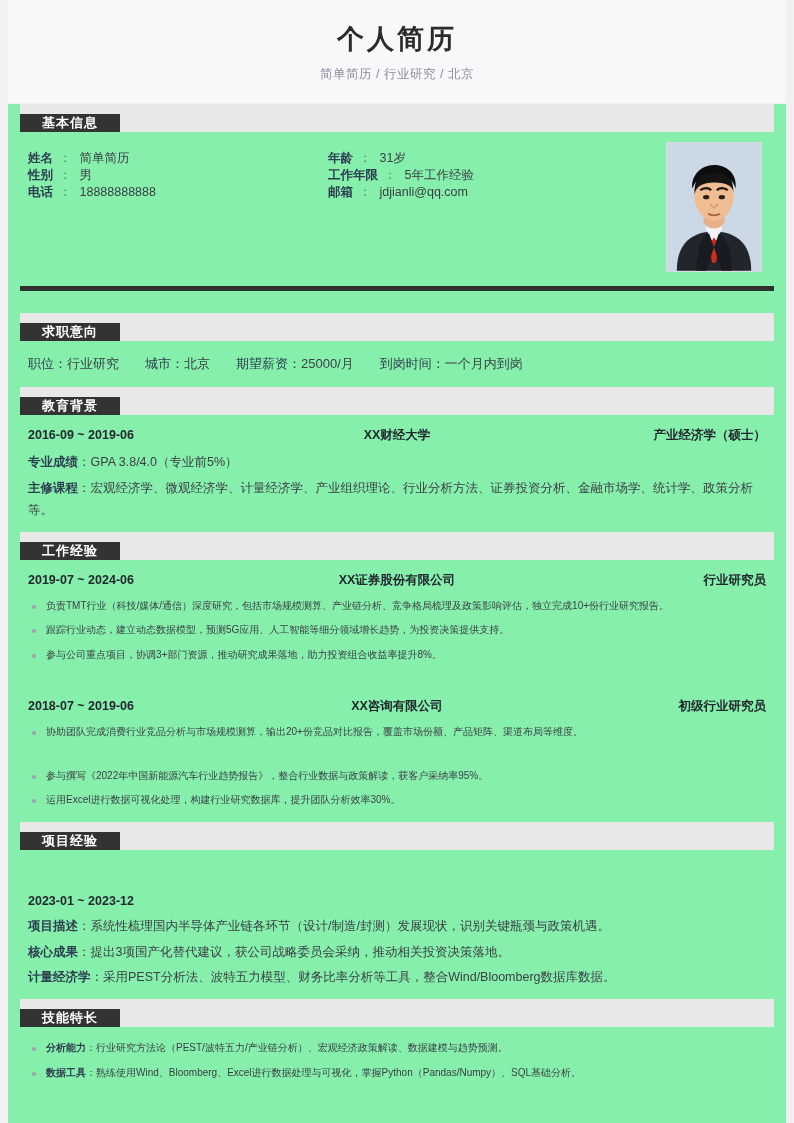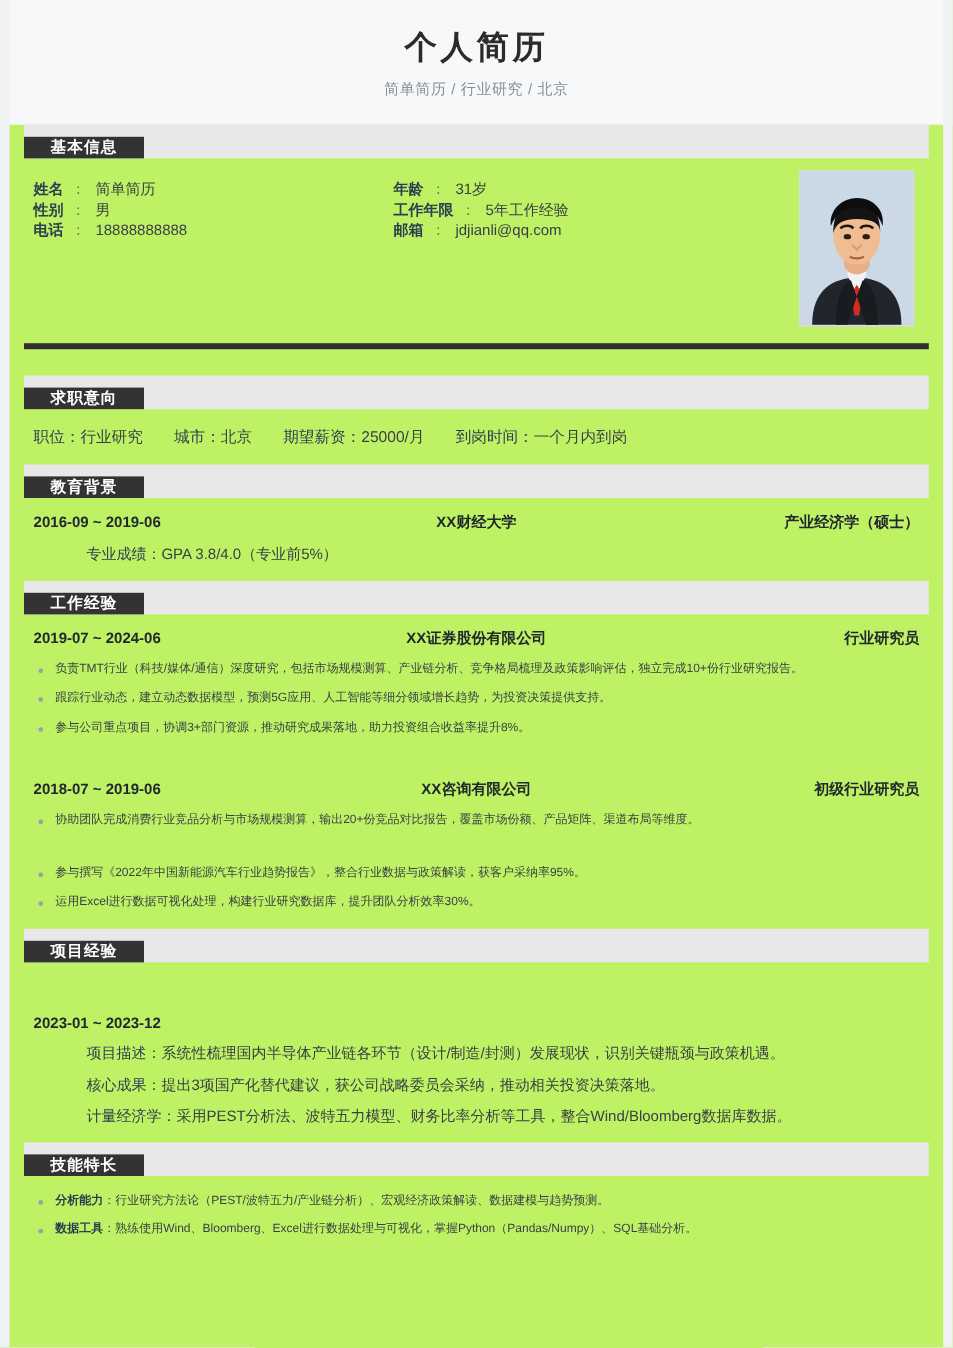--- a/index.html
+++ b/index.html
@@ -4,21 +4,21 @@
 <style>
   * { box-sizing: border-box; margin: 0; padding: 0; }
   html, body {
     width: 794px; height: 1123px;
     background: #eceef0;
     font-family: "Liberation Sans", "DejaVu Sans", sans-serif;
   }
   .page {
     position: relative;
     width: 794px; height: 1123px;
-    background: #bef264;
+    background: #86efac;
     overflow: hidden;
   }
   .edge-left, .edge-right {
     position: absolute; top: 0; bottom: 0; width: 8px;
     background: #f0f1f3;
   }
   .edge-left { left: 0; }
   .edge-right { right: 0; }
 
   
@@ -123,21 +123,21 @@
   .entry-head .org  { width: 34%; text-align: center; }
   .entry-head .role { width: 33%; text-align: right; }
   .entry-head.single .date { width: 100%; margin-top: 32px; }
 
   .kvline {
     font-size: 12.5px;
     color: #3a3f45;
     line-height: 1.75;
     margin-bottom: 4px;
   }
-  .kvline .k { font-weight: normal; color: #2c3e50; margin-left: 44px; }
+  .kvline .k { font-weight: bold; color: #2c3e50; }
 
   ul.bullets { list-style: none; margin: 0; padding: 0; }
   ul.bullets li {
     position: relative;
     padding-left: 18px;
     font-size: 10px;
     color: #3a3f45;
     line-height: 1.75;
     margin-bottom: 7px;
   }
@@ -241,20 +241,23 @@
   </div>
   <div class="entry">
     <div class="entry-head">
       <span class="date">2016-09 ~ 2019-06</span>
       <span class="org">XX财经大学</span>
       <span class="role">产业经济学（硕士）</span>
     </div>
     <div class="kvline">
       <span class="k">专业成绩</span><span>：GPA 3.8/4.0（专业前5%）</span>
     </div>
+    <div class="kvline">
+      <span class="k">主修课程</span><span>：宏观经济学、微观经济学、计量经济学、产业组织理论、行业分析方法、证券投资分析、金融市场学、统计学、政策分析等。</span>
+    </div>
   </div>
 
   <div class="sec-bar">
     <div class="tag">工作经验</div>
   </div>
   <div class="entry">
     <div class="entry-head">
       <span class="date">2019-07 ~ 2024-06</span>
       <span class="org">XX证券股份有限公司</span>
       <span class="role">行业研究员</span>

